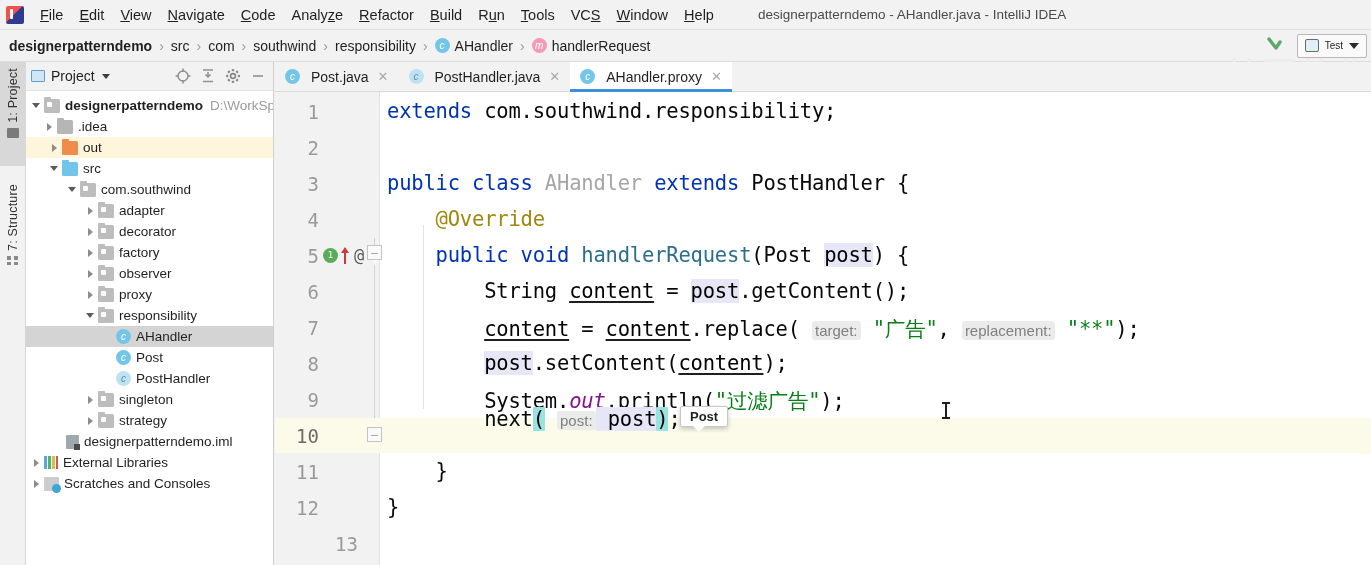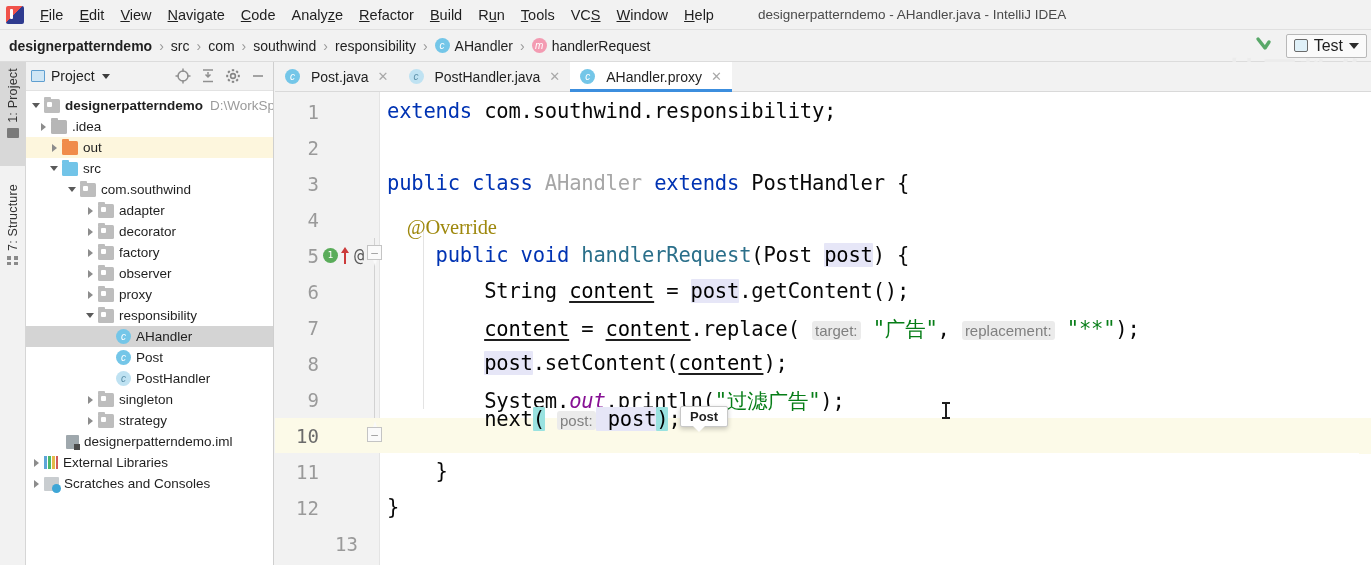--- a/index.html
+++ b/index.html
@@ -61,21 +61,21 @@
   .hook-icon svg { display:block; }
   .run-config {
     display: flex; align-items: center; gap: 6px;
     border: 1px solid #b8b8b8; background: #fafafa;
     height: 24px; padding: 0 7px; border-radius: 2px;
   }
   .run-config-ic {
     width: 14px; height: 13px; border: 1.6px solid #6a6a6a; border-radius: 2px;
     background: #dff0f8;
   }
-  .run-config-label { font-size: 16px; color: #1f1f1f; }
+  .run-config-label { font-size: 10px; color: #1f1f1f; }
   .caret-down {
     width: 0; height: 0; border-left: 5px solid transparent; border-right: 5px solid transparent;
     border-top: 6px solid #2b2b2b;
   }
 
   
   .watermark {
     position: absolute; right: 0px; top: 52px;
     font-size: 34px; font-weight: bold; color: #ececec;
     letter-spacing: 2px; white-space: nowrap; user-select: none;
@@ -414,21 +414,21 @@
 
     <div class="tree">
 
       <div class="node" style="padding-left:4px;">
         <span class="tw open"></span>
         <span class="nic fold-pkg"></span>
         <span class="node-label bold">designerpatterndemo</span>
         <span class="node-path">D:\WorkSp</span>
       </div>
 
-      <div class="node" style="padding-left:11px;">
+      <div class="node" style="padding-left:17px;">
         <span class="tw closed"></span>
         <span class="nic fold-gray"></span>
         <span class="node-label">.idea</span>
       </div>
 
       <div class="node hl" style="padding-left:22px;">
         <span class="tw closed"></span>
         <span class="nic fold-orange"></span>
         <span class="node-label">out</span>
       </div>
@@ -568,21 +568,21 @@
       </div>
       <div class="fold-mark" style="left:92px; top:153px;">–</div>
       <div class="fold-mark end" style="left:92px; top:335px;">–</div>
 
       <div class="code" style="top:7px;"><span class="kw">extends</span><span class="pl"> com.southwind.responsibility;</span></div>
 
       <div class="code" style="top:43px;"></div>
 
       <div class="code" style="top:79px;"><span class="kw">public class </span><span class="gray">AHandler</span><span class="kw"> extends </span><span class="pl">PostHandler {</span></div>
 
-      <div class="code" style="top:124px;font-family:Liberation Serif, serif;"><span class="pl">    </span><span class="anno">@Override</span></div>
+      <div class="code" style="top:115px;"><span class="pl">    </span><span class="anno">@Override</span></div>
 
       <div class="code" style="top:151px;"><span class="kw">    public void </span><span class="meth">handlerRequest</span><span class="pl">(Post </span><span class="ident-hl">post</span><span class="pl">) {</span></div>
 
       <div class="code" style="top:187px;"><span class="pl">        String </span><span class="und">content</span><span class="pl"> = </span><span class="ident-hl">post</span><span class="pl">.getContent();</span></div>
 
       <div class="code" style="top:223px;"><span class="pl">        </span><span class="und">content</span><span class="pl"> = </span><span class="und">content</span><span class="pl">.replace(</span><span class="pl"> </span><span class="hint">target:</span><span class="str"> "广告"</span><span class="pl">, </span><span class="hint">replacement:</span><span class="str"> "**"</span><span class="pl">);</span></div>
 
       <div class="code" style="top:259px;"><span class="pl">        </span><span class="ident-hl">post</span><span class="pl">.setContent(</span><span class="und">content</span><span class="pl">);</span></div>
 
       <div class="code" style="top:295px;"><span class="pl">        System.</span><span class="ital">out</span><span class="pl">.println(</span><span class="str">"过滤广告"</span><span class="pl">);</span></div>

